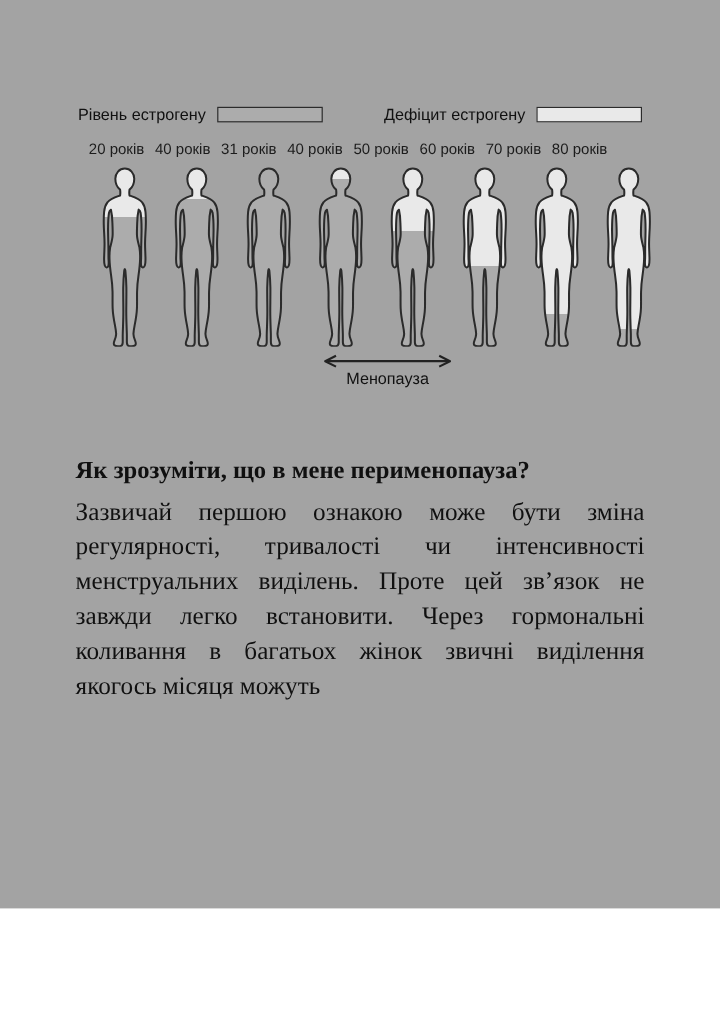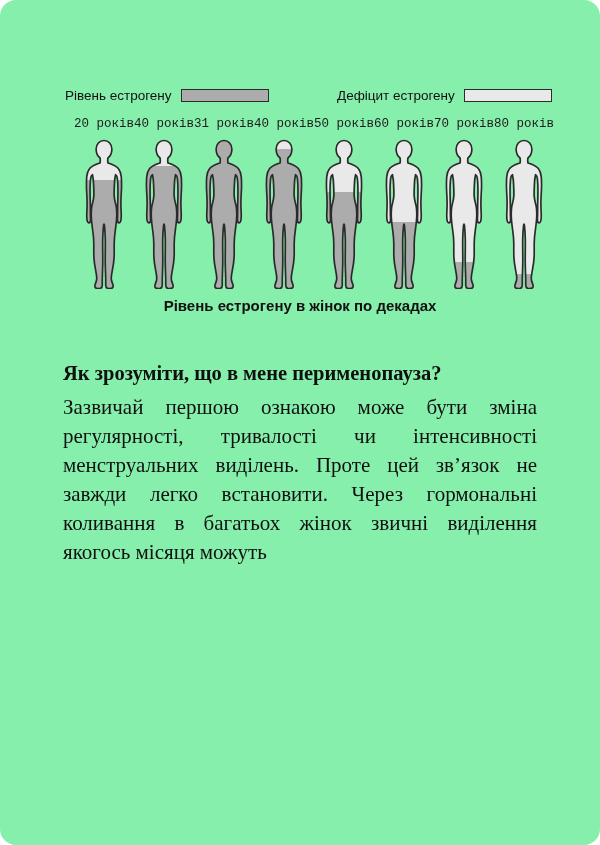--- a/index.html
+++ b/index.html
@@ -1,30 +1,30 @@
 <!DOCTYPE html>
 <html lang="uk"><head>
 <meta charset="utf-8">
 <title>Page</title>
 <style>
   html,body{margin:0;padding:0;background:#ffffff;}
   body{width:600px;height:845px;font-family:"Liberation Serif",serif;color:#111;}
-  .page{position:relative;width:600px;height:845px;background:#86efac;overflow:hidden;border-radius:16px;}
+  .page{position:relative;width:600px;height:757px;background:#a3a3a3;overflow:hidden;}
 
   
   .figure-block{padding-top:88px;}
   .legend-row{position:relative;height:16px;}
   .legend-item{position:absolute;top:0;display:flex;align-items:center;gap:9px;
     font-family:"Liberation Sans",sans-serif;font-size:13.5px;color:#111;white-space:nowrap;}
   .legend-item.l1{left:65px;}
-  .legend-item.l2{left:320px;margin-left:17px;}
+  .legend-item.l2{left:320px;}
   .swatch{width:86px;height:11px;border:1.5px solid #2b2b2b;box-sizing:content-box;}
 
   .ages-row{display:flex;justify-content:space-between;width:441px;margin:13px 0 0 74px;height:16px;}
-  .age-label{width:60px;text-align:center;font-family:Liberation Mono, monospace;
+  .age-label{width:60px;font-family:Liberation Sans, sans-serif;
     font-size:12.5px;color:#1c1c1c;white-space:nowrap;}
 
   .figures-row{display:flex;justify-content:space-between;width:441px;margin:6px 0 0 74px;height:150px;}
   .figure-cell{width:60px;height:150px;}
 
   .arrow-wrap{position:relative;height:44px;}
   .m-arrow{position:absolute;left:268px;top:6px;}
   .m-label{position:absolute;left:268px;top:19px;width:110px;text-align:center;
     font-family:"Liberation Sans",sans-serif;font-size:13.5px;color:#111;}
 
@@ -152,22 +152,29 @@
            <stop offset="0" stop-color="#e9e9e9"></stop>
            <stop offset="0.9" stop-color="#e9e9e9"></stop>
            <stop offset="0.9" stop-color="#acacac"></stop>
            <stop offset="1" stop-color="#acacac"></stop>
          </linearGradient>
        </defs>
        <path d="M32 1.6 C36.9 1.6 40.4 5.6 40.4 10.7 C40.4 14.8 38.8 18.3 36.2 20.3 C35.9 22.1 35.9 23.9 36.2 25.5 C40.2 26.9 44.9 28.3 47.3 31.5 C49.2 33.9 50.1 36.9 50.4 40.2 C50.8 44.7 50.8 49.5 50.6 54.2 C50.4 58.9 50 63.6 50 68.3 C50 71.7 50.2 75.1 50.3 78.5 C50.4 81.7 50.7 85.1 49.8 87.7 C49.1 89.8 47.2 90.1 46.6 88 C46.1 86.1 46.4 83.7 46.5 81.5 C46.6 77.8 46.5 74.1 46.6 70.4 C46.7 65.4 46.9 60.4 46.9 55.4 C46.9 50.6 46.8 45.7 46.1 41.1 C45.8 39.5 45.2 38.5 44.3 38.1 C43.5 41.5 43.1 45.9 43 50.1 C42.9 53.5 42.7 57 42.8 60.4 C42.9 64.4 44.1 68 45 71.6 C45.5 74.9 45.7 78.4 45.6 81.9 C45.5 87.1 44.8 92.1 44.1 97.1 C43.4 101.7 43 106.4 42.9 111.1 C42.8 115.9 43 120.8 42.8 125.7 C42.6 130.6 41.8 135.4 40.9 140.1 C40.4 142.8 39.8 145.5 39.7 148.3 C39.6 150.4 40.3 152.3 41.1 154.2 C41.7 155.7 42.3 157.5 41.2 158.6 C40 159.8 37.8 159.7 36.1 159.4 C34.6 159.1 33.9 157.8 33.85 156.1 C33.8 153.4 33.9 150.7 33.8 148 C33.6 141.6 33.3 135.2 33.3 128.8 C33.3 121.6 33.5 114.4 33.4 107.2 C33.3 102.2 33 97.2 32.5 92.3 C32.4 91.4 32.2 90.8 32 90.8 C31.80 90.8 31.60 91.4 31.50 92.3 C31.00 97.2 30.70 102.2 30.60 107.2 C30.50 114.4 30.70 121.6 30.70 128.8 C30.70 135.2 30.40 141.6 30.20 148 C30.10 150.7 30.20 153.4 30.15 156.1 C30.10 157.8 29.40 159.1 27.90 159.4 C26.20 159.7 24.00 159.8 22.80 158.6 C21.70 157.5 22.30 155.7 22.90 154.2 C23.70 152.3 24.40 150.4 24.30 148.3 C24.20 145.5 23.60 142.8 23.10 140.1 C22.20 135.4 21.40 130.6 21.20 125.7 C21.00 120.8 21.20 115.9 21.10 111.1 C21.00 106.4 20.60 101.7 19.90 97.1 C19.20 92.1 18.50 87.1 18.40 81.9 C18.30 78.4 18.50 74.9 19.00 71.6 C19.90 68 21.10 64.4 21.20 60.4 C21.30 57 21.10 53.5 21.00 50.1 C20.90 45.9 20.50 41.5 19.70 38.1 C18.80 38.5 18.20 39.5 17.90 41.1 C17.20 45.7 17.10 50.6 17.10 55.4 C17.10 60.4 17.30 65.4 17.40 70.4 C17.50 74.1 17.40 77.8 17.50 81.5 C17.60 83.7 17.90 86.1 17.40 88 C16.80 90.1 14.90 89.8 14.20 87.7 C13.30 85.1 13.60 81.7 13.70 78.5 C13.80 75.1 14.00 71.7 14.00 68.3 C14.00 63.6 13.60 58.9 13.40 54.2 C13.20 49.5 13.20 44.7 13.60 40.2 C13.90 36.9 14.80 33.9 16.70 31.5 C19.10 28.3 23.80 26.9 27.80 25.5 C28.10 23.9 28.10 22.1 27.80 20.3 C25.20 18.3 23.60 14.8 23.60 10.7 C23.60 5.6 27.10 1.6 32.00 1.6 Z" fill="url(#g7)" stroke="#2b2b2b" stroke-width="1.8" stroke-linejoin="round"></path>
      </svg></div>
       </div>
 
+    <div class="arrow-wrap">
+      <svg class="m-arrow" width="110" height="12" viewBox="0 0 110 12">
+        <line x1="4" y1="6" x2="106" y2="6" stroke="#222" stroke-width="1.8"></line>
+        <path d="M12 1.5 L3 6 L12 10.5" fill="none" stroke="#222" stroke-width="1.8" stroke-linejoin="round"></path>
+        <path d="M98 1.5 L107 6 L98 10.5" fill="none" stroke="#222" stroke-width="1.8" stroke-linejoin="round"></path>
+      </svg>
+      <div class="m-label">Менопауза</div>
+    </div>
 
-    <div class="fig-caption">Рівень естрогену в жінок по декадах</div>
   </div>
 
   <div class="text-block">
     <h2 class="heading">Як зрозуміти, що в мене перименопауза?</h2>
     <p class="para">Зазвичай першою ознакою може бути зміна регулярності, тривалості чи інтенсивності менструальних виділень. Проте цей зв’язок не завжди легко встановити. Через гормональні коливання в багатьох жінок звичні виділення якогось місяця можуть</p>
   </div>
 
 </div>
 
 </body></html>

